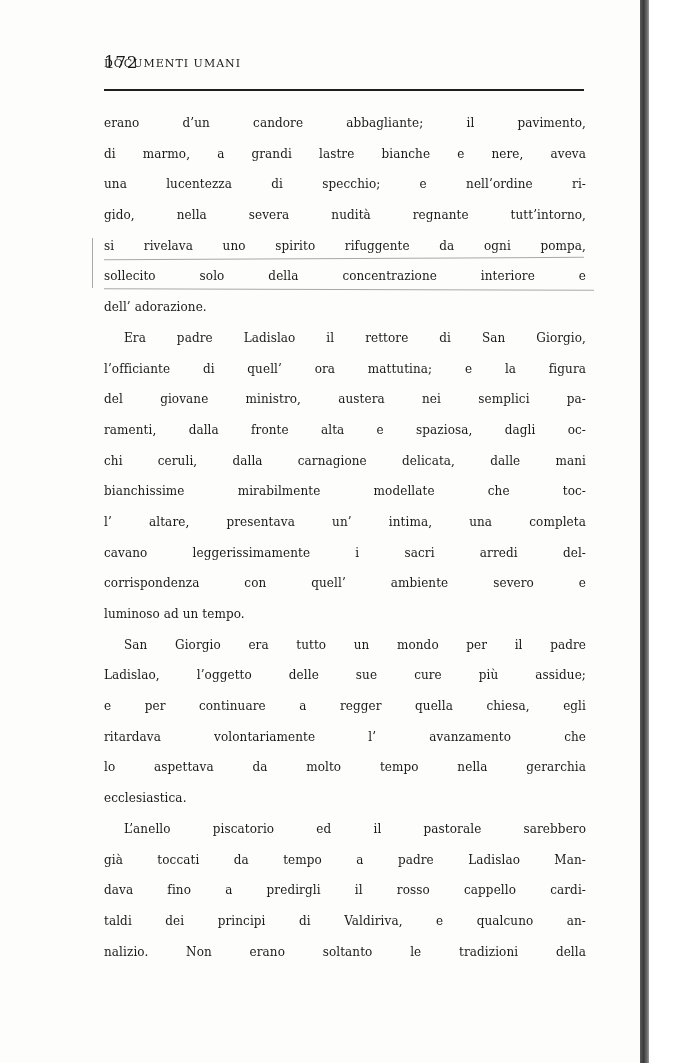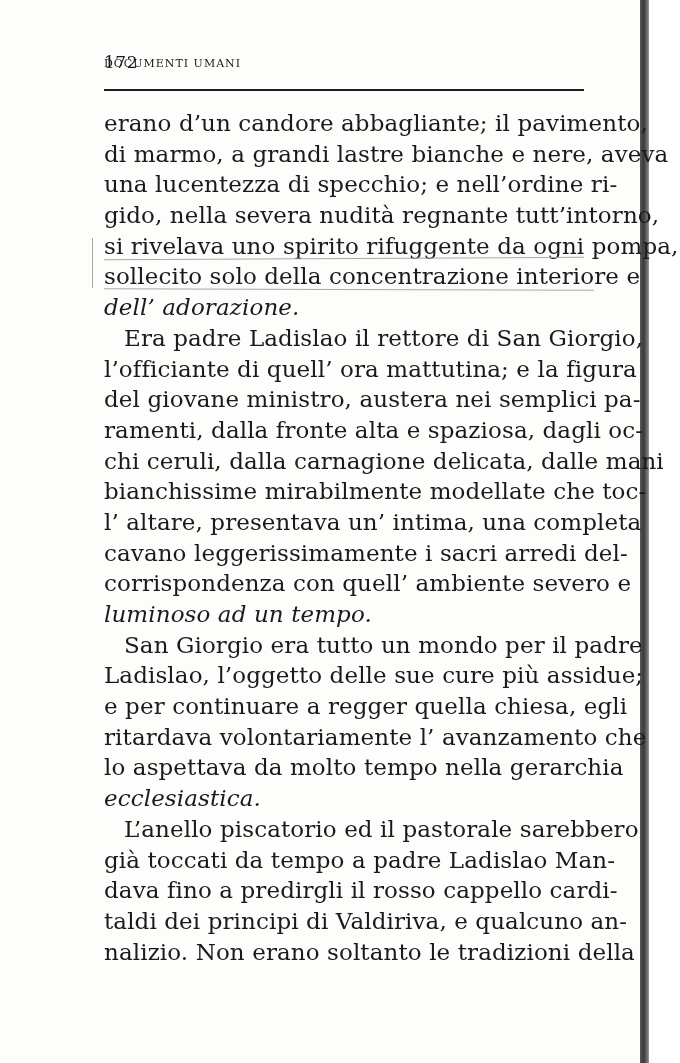--- a/index.html
+++ b/index.html
@@ -74,29 +74,28 @@
     }
     .body-text {
       position: absolute;
       left: 104px;
       top: 108px;
       width: 482px;
     }
     .line {
       height: 30.7px;
       line-height: 30.7px;
-      font-size: 23px;
+      font-size: 12px;
       white-space: nowrap;
       text-align: justify;
       text-align-last: justify;
       letter-spacing: 0.1px;
     }
     .line.last {
       text-align-last: left;
-      font-style: italic;
     }
     .line.indent {
       padding-left: 20px;
     }
     .pencil-mark {
       position: absolute;
       height: 1px;
       background: #a8a8a8;
     }
   </style>

